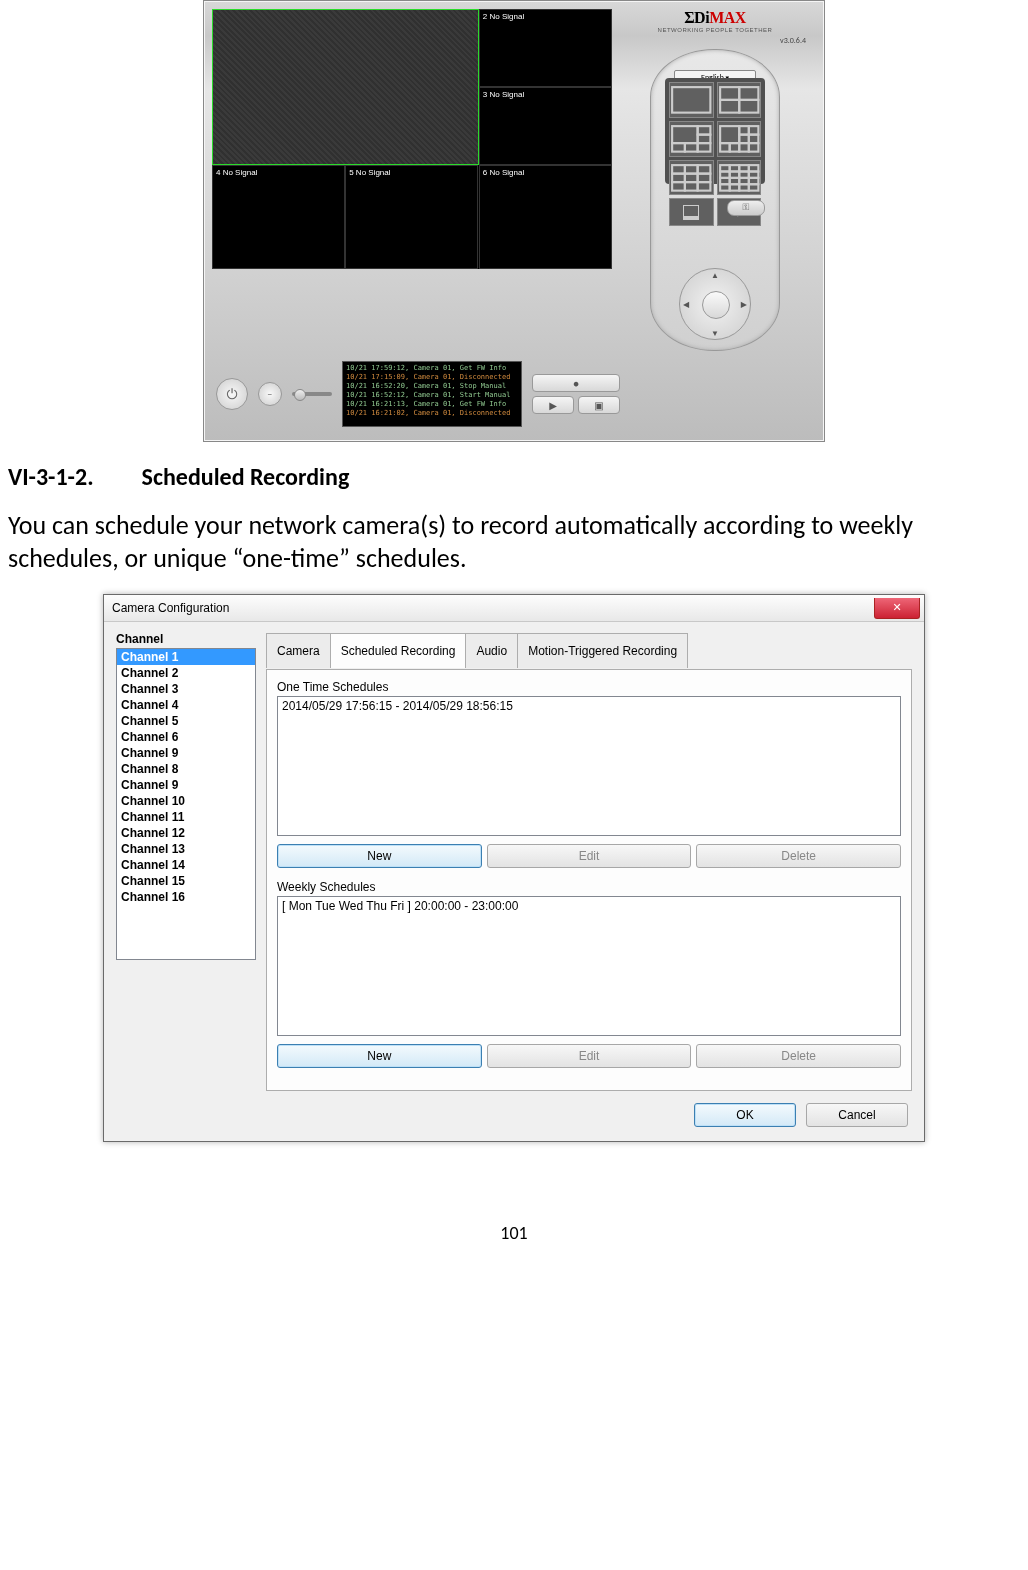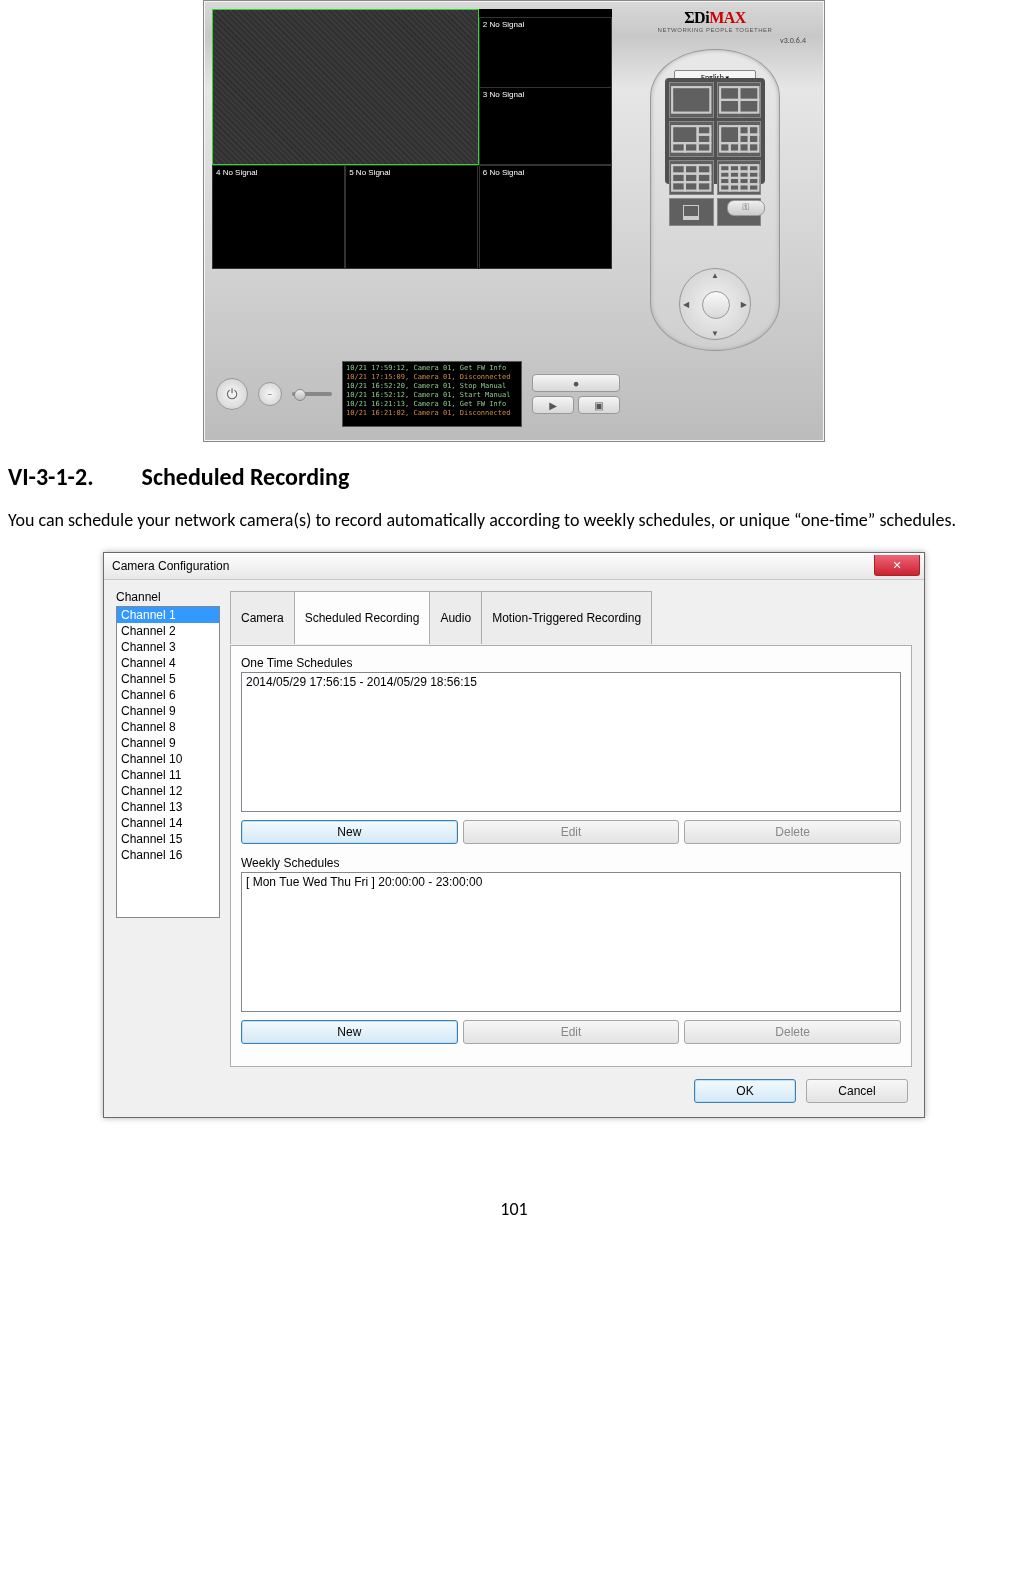--- a/index.html
+++ b/index.html
@@ -43,21 +43,21 @@
     overflow: hidden;
   }
   .cell .label {
     padding: 2px 3px;
   }
   .cam1 {
     left:0;top:0;width:66.7%;height:60%;
     border:1px solid #2bdb2b;
     background: repeating-linear-gradient(45deg,#3a3a3a,#3a3a3a 2px,#303030 2px,#303030 4px);
   }
-  .cam2 { left:66.7%;top:8px;width:33.3%;height:30%; }
+  .cam2 { left:66.7%;top:0;width:33.3%;height:30%; }
   .cam3 { left:66.7%;top:30%;width:33.3%;height:30%; }
   .cam4 { left:0;top:60%;width:33.3%;height:40%; }
   .cam5 { left:33.3%;top:60%;width:33.3%;height:40%; }
   .cam6 { left:66.7%;top:60%;width:33.3%;height:40%; }
 
   .side-panel {
     flex: 0 0 190px;
     position: relative;
   }
   .brand { text-align:center; font-family: Arial,sans-serif; }
@@ -150,21 +150,21 @@
     font-size:10px;color:#555;
   }
   .pill.w{width:86px;}
 
   
   .doc-heading {
     display:flex; gap:48px; font-weight:bold; font-size:24px;
     padding: 0 0 10px 8px; font-family: Calibri, Arial, sans-serif;
   }
   .doc-para {
-    font-size:18px; line-height:1.25; padding:8px 8px 20px 8px;
+    font-size:26px; line-height:1.25; padding:8px 8px 20px 8px;
     font-family: Calibri, Arial, sans-serif;
   }
 
   
   .dialog {
     width: 820px; margin: 0 auto;
     border:1px solid #6a6a6a; box-shadow: 0 0 6px rgba(0,0,0,0.3);
     background:#f0f0f0; font-family: "Segoe UI", Tahoma, sans-serif;
   }
   .titlebar {
@@ -173,33 +173,33 @@
     display:flex; align-items:center; justify-content:space-between;
     padding:0 0 0 8px; font-size:12px;
   }
   .closebtn {
     width:44px;height:20px;background:linear-gradient(#e67,#c23);
     border:1px solid #a22;border-top:none;border-radius:0 0 3px 3px;
     color:#fff;display:flex;align-items:center;justify-content:center;margin-right:4px;
     font-size:11px;
   }
   .dlg-body { display:flex; padding:10px 12px 0 12px; gap:10px; }
-  .channel-col { width:104px; }
+  .channel-col { width:140px;font-weight:bold; }
   .col-label { font-size:12px; margin-bottom:2px; }
   .channel-list {
     border:1px solid #828790; background:#fff; height:310px; overflow:hidden;
     font-size:12px;
   }
   .channel-list div { padding:1px 4px; }
   .channel-list .sel { background:#3399ff; color:#fff; }
 
   .main-col { flex:1; }
   .tabs { display:flex; font-size:12px; margin-bottom:2px; }
   .tab {
-    padding:19px 10px; border:1px solid #adadad; background:#ececec;
+    padding:10px 10px; border:1px solid #adadad; background:#ececec;
     border-bottom:none; position:relative; top:1px; margin-right:-1px;
   }
   .tab.active { background:#fdfdfd; }
   .tabpanel { border:1px solid #adadad; background:#fdfdfd; padding:8px 10px 10px 10px; }
 
   .section-label { font-size:12px; margin:2px 0 2px 0; }
   .listbox {
     border:1px solid #828790; background:#fff; height:140px; font-size:12px;
     padding:2px 4px; box-sizing:border-box;
   }

